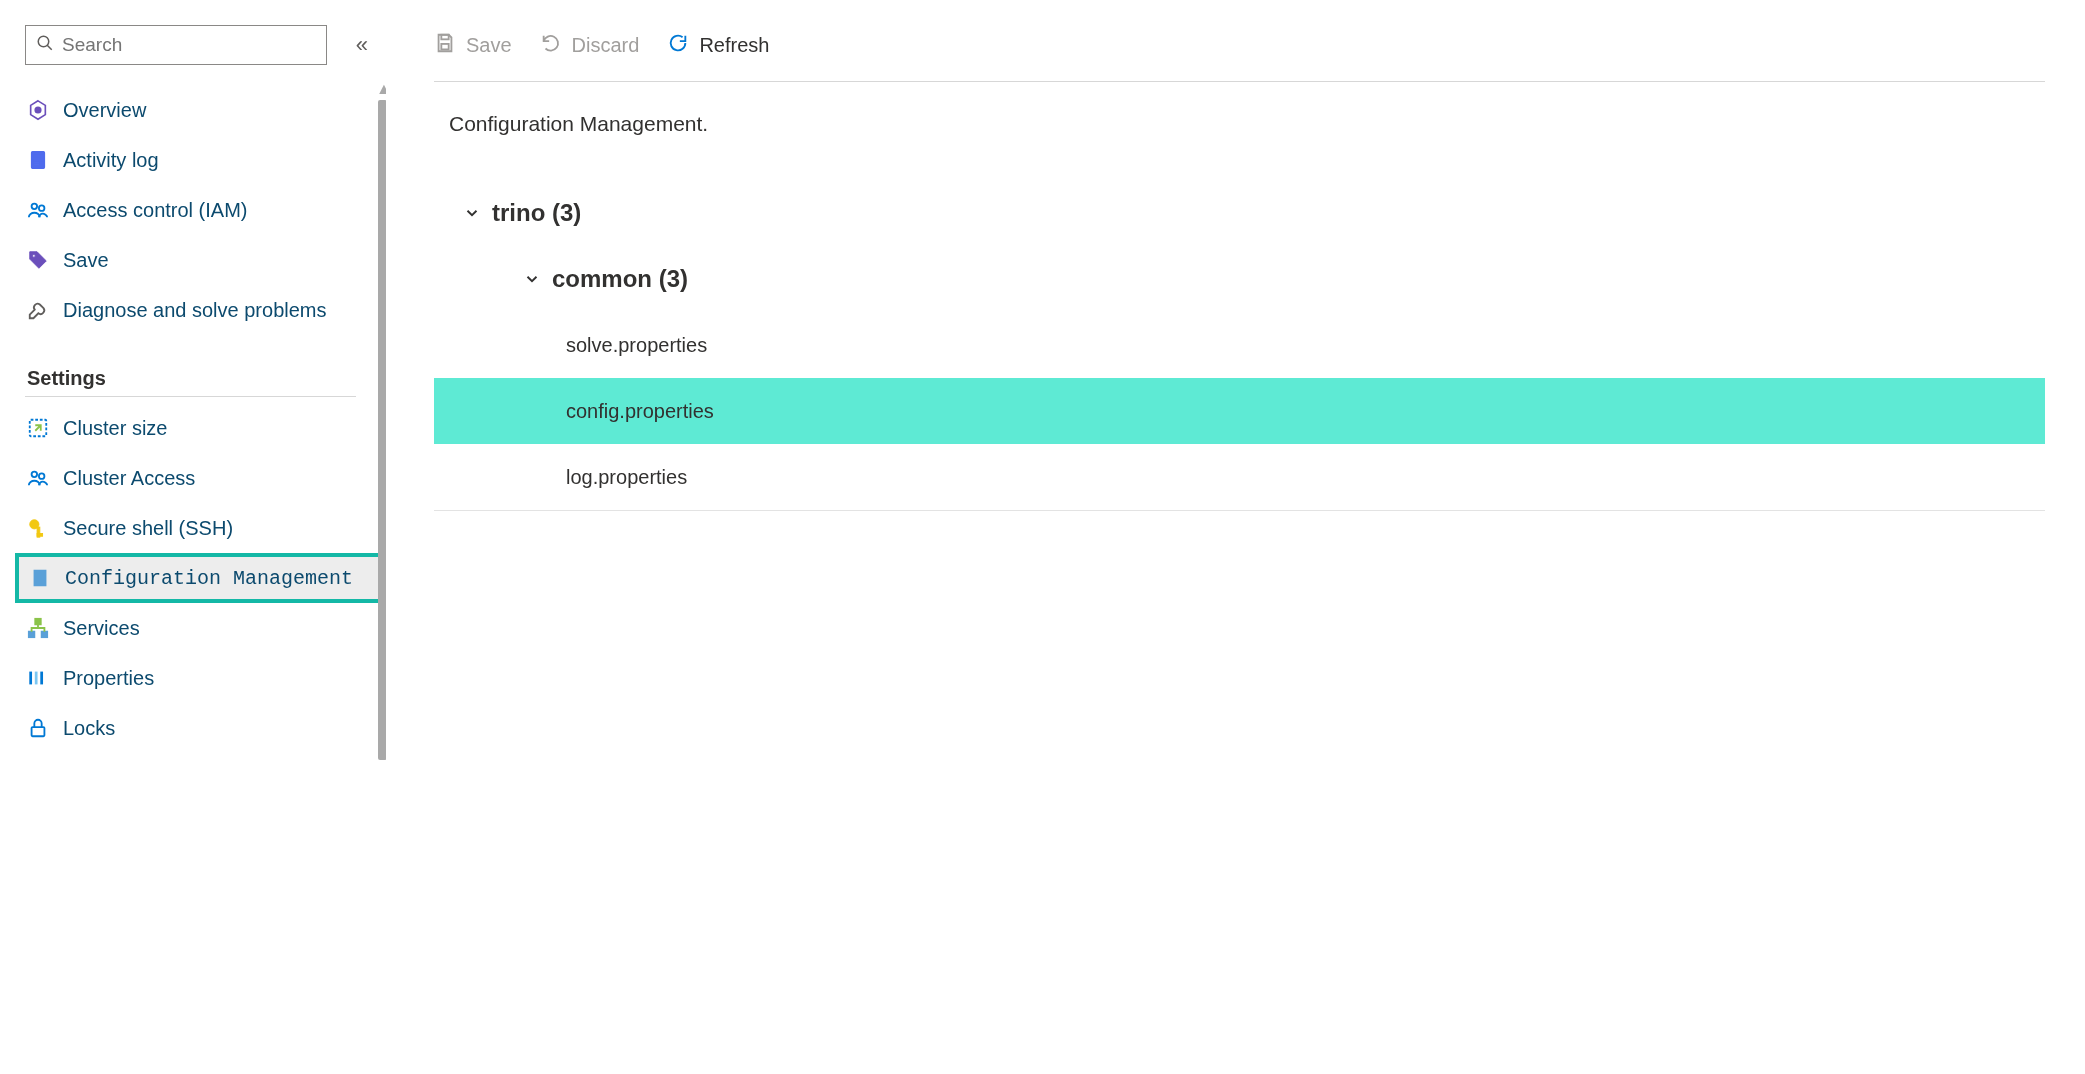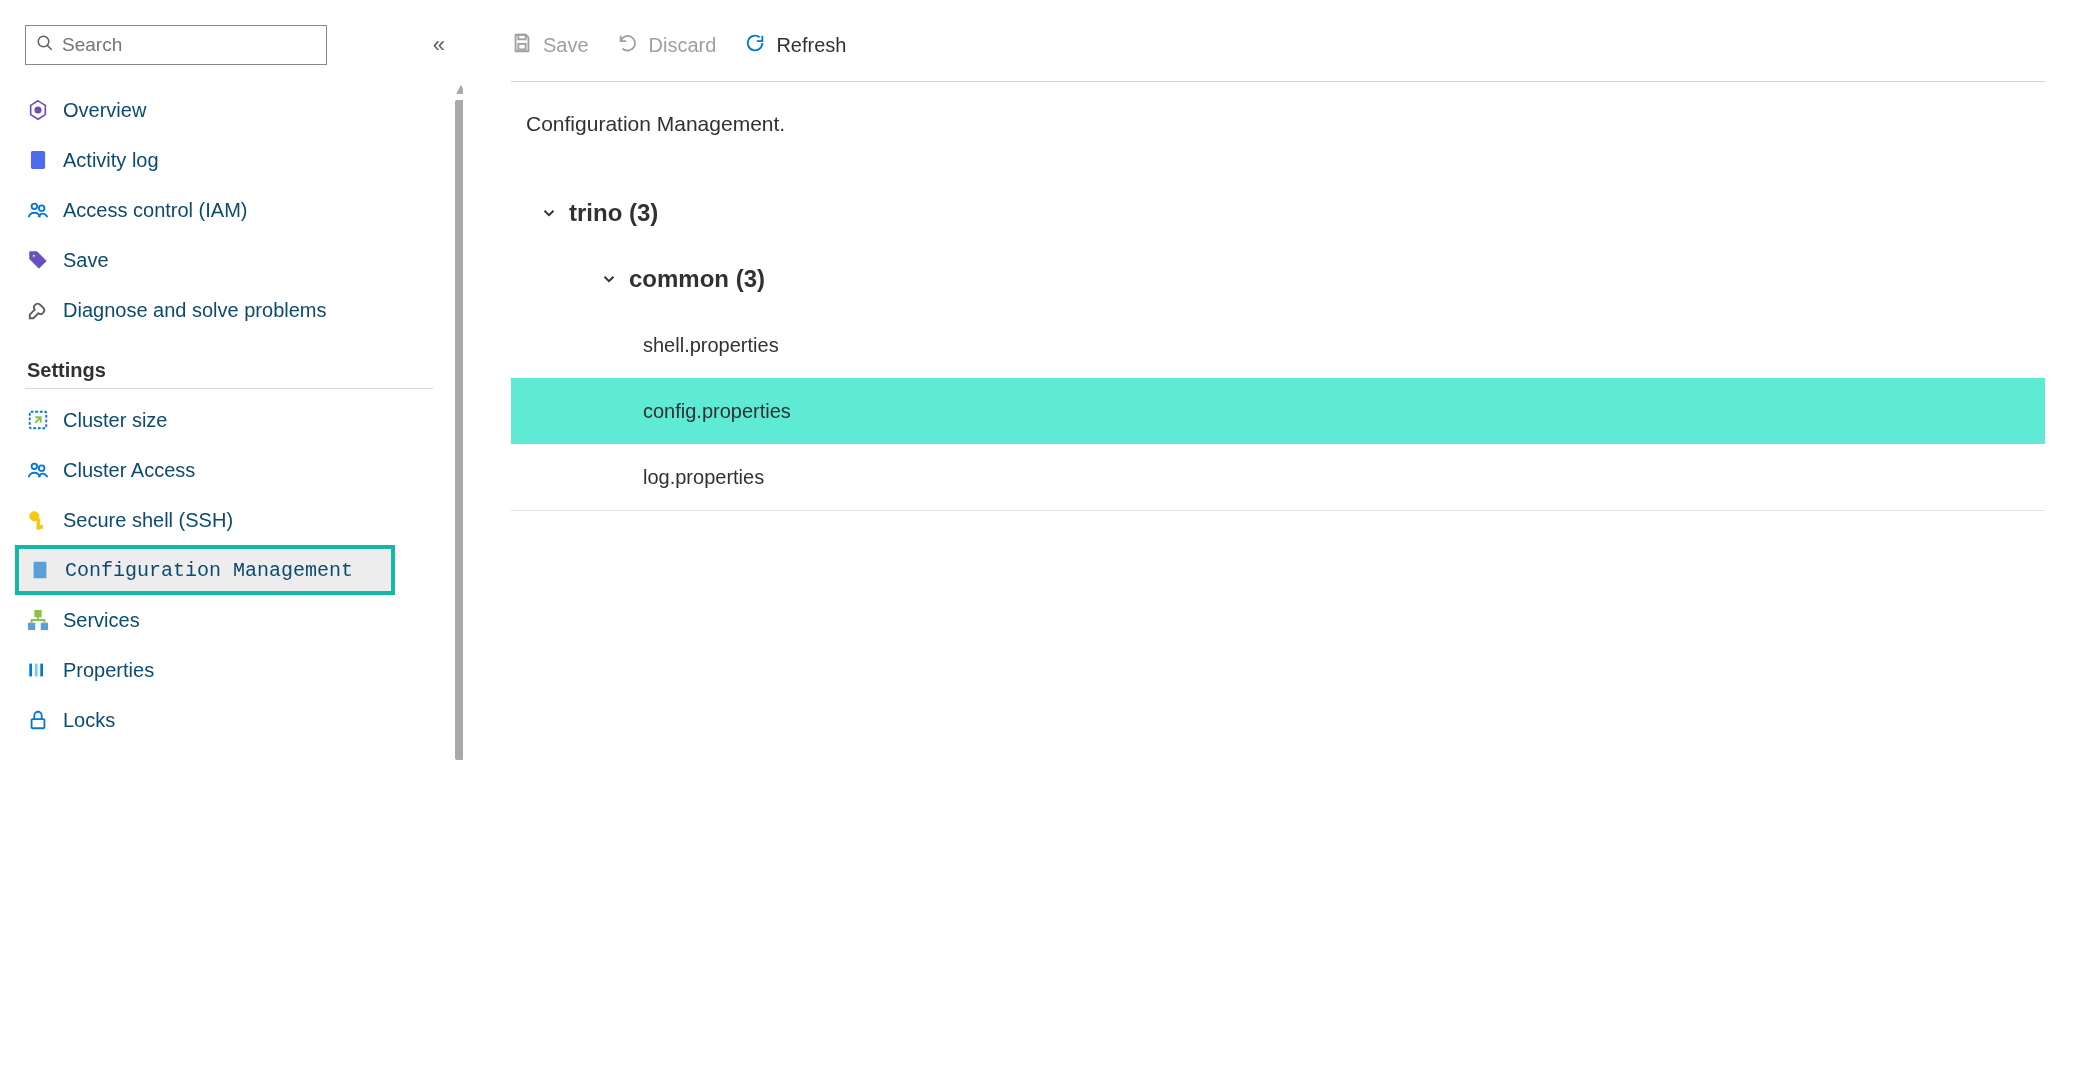--- a/index.html
+++ b/index.html
@@ -8,21 +8,21 @@
   font-size: 19px;
   color: #323130;
   background: #ffffff;
   display: flex;
   height: 100vh;
   overflow: hidden;
 }
 
 
 .sidebar {
-  width: 463px;
+  width: 386px;
   flex-shrink: 0;
   padding: 25px 0 0 25px;
   position: relative;
   overflow-y: auto;
 }
 .search-row {
   display: flex;
   align-items: center;
   margin-bottom: 20px;
 }
@@ -64,21 +64,21 @@
   width: 22px;
   height: 22px;
   display: flex;
   align-items: center;
   justify-content: center;
 }
 
 .section-header {
   font-weight: 600;
   font-size: 20px;
-  margin-top: 24px;
+  margin-top: 32px;
   margin-bottom: 6px;
   padding-left: 2px;
 }
 .section-divider {
   border-bottom: 1px solid #d7d7d7;
   margin: 6px 30px 6px 0;
 }
 
 .nav-item.selected {
   background: #ededed;
@@ -365,21 +365,21 @@
     <div class="tree-row lvl2">
       <span class="tree-caret">
         <svg width="18" height="18" viewBox="0 0 24 24" fill="none" stroke="#323130" stroke-width="2.5">
             <polyline points="6 9 12 15 18 9"></polyline>
           </svg>
       </span>
       <span>common (3)</span>
     </div>
 
     <div class="tree-row lvl3">
-      <span>shell.properties</span>
+      <span>solve.properties</span>
     </div>
     <div class="tree-row lvl3 hover">
       <span>config.properties</span>
     </div>
     <div class="tree-row lvl3">
       <span>log.properties</span>
     </div>
     <div class="tree-divider"></div>
   </div>
 

